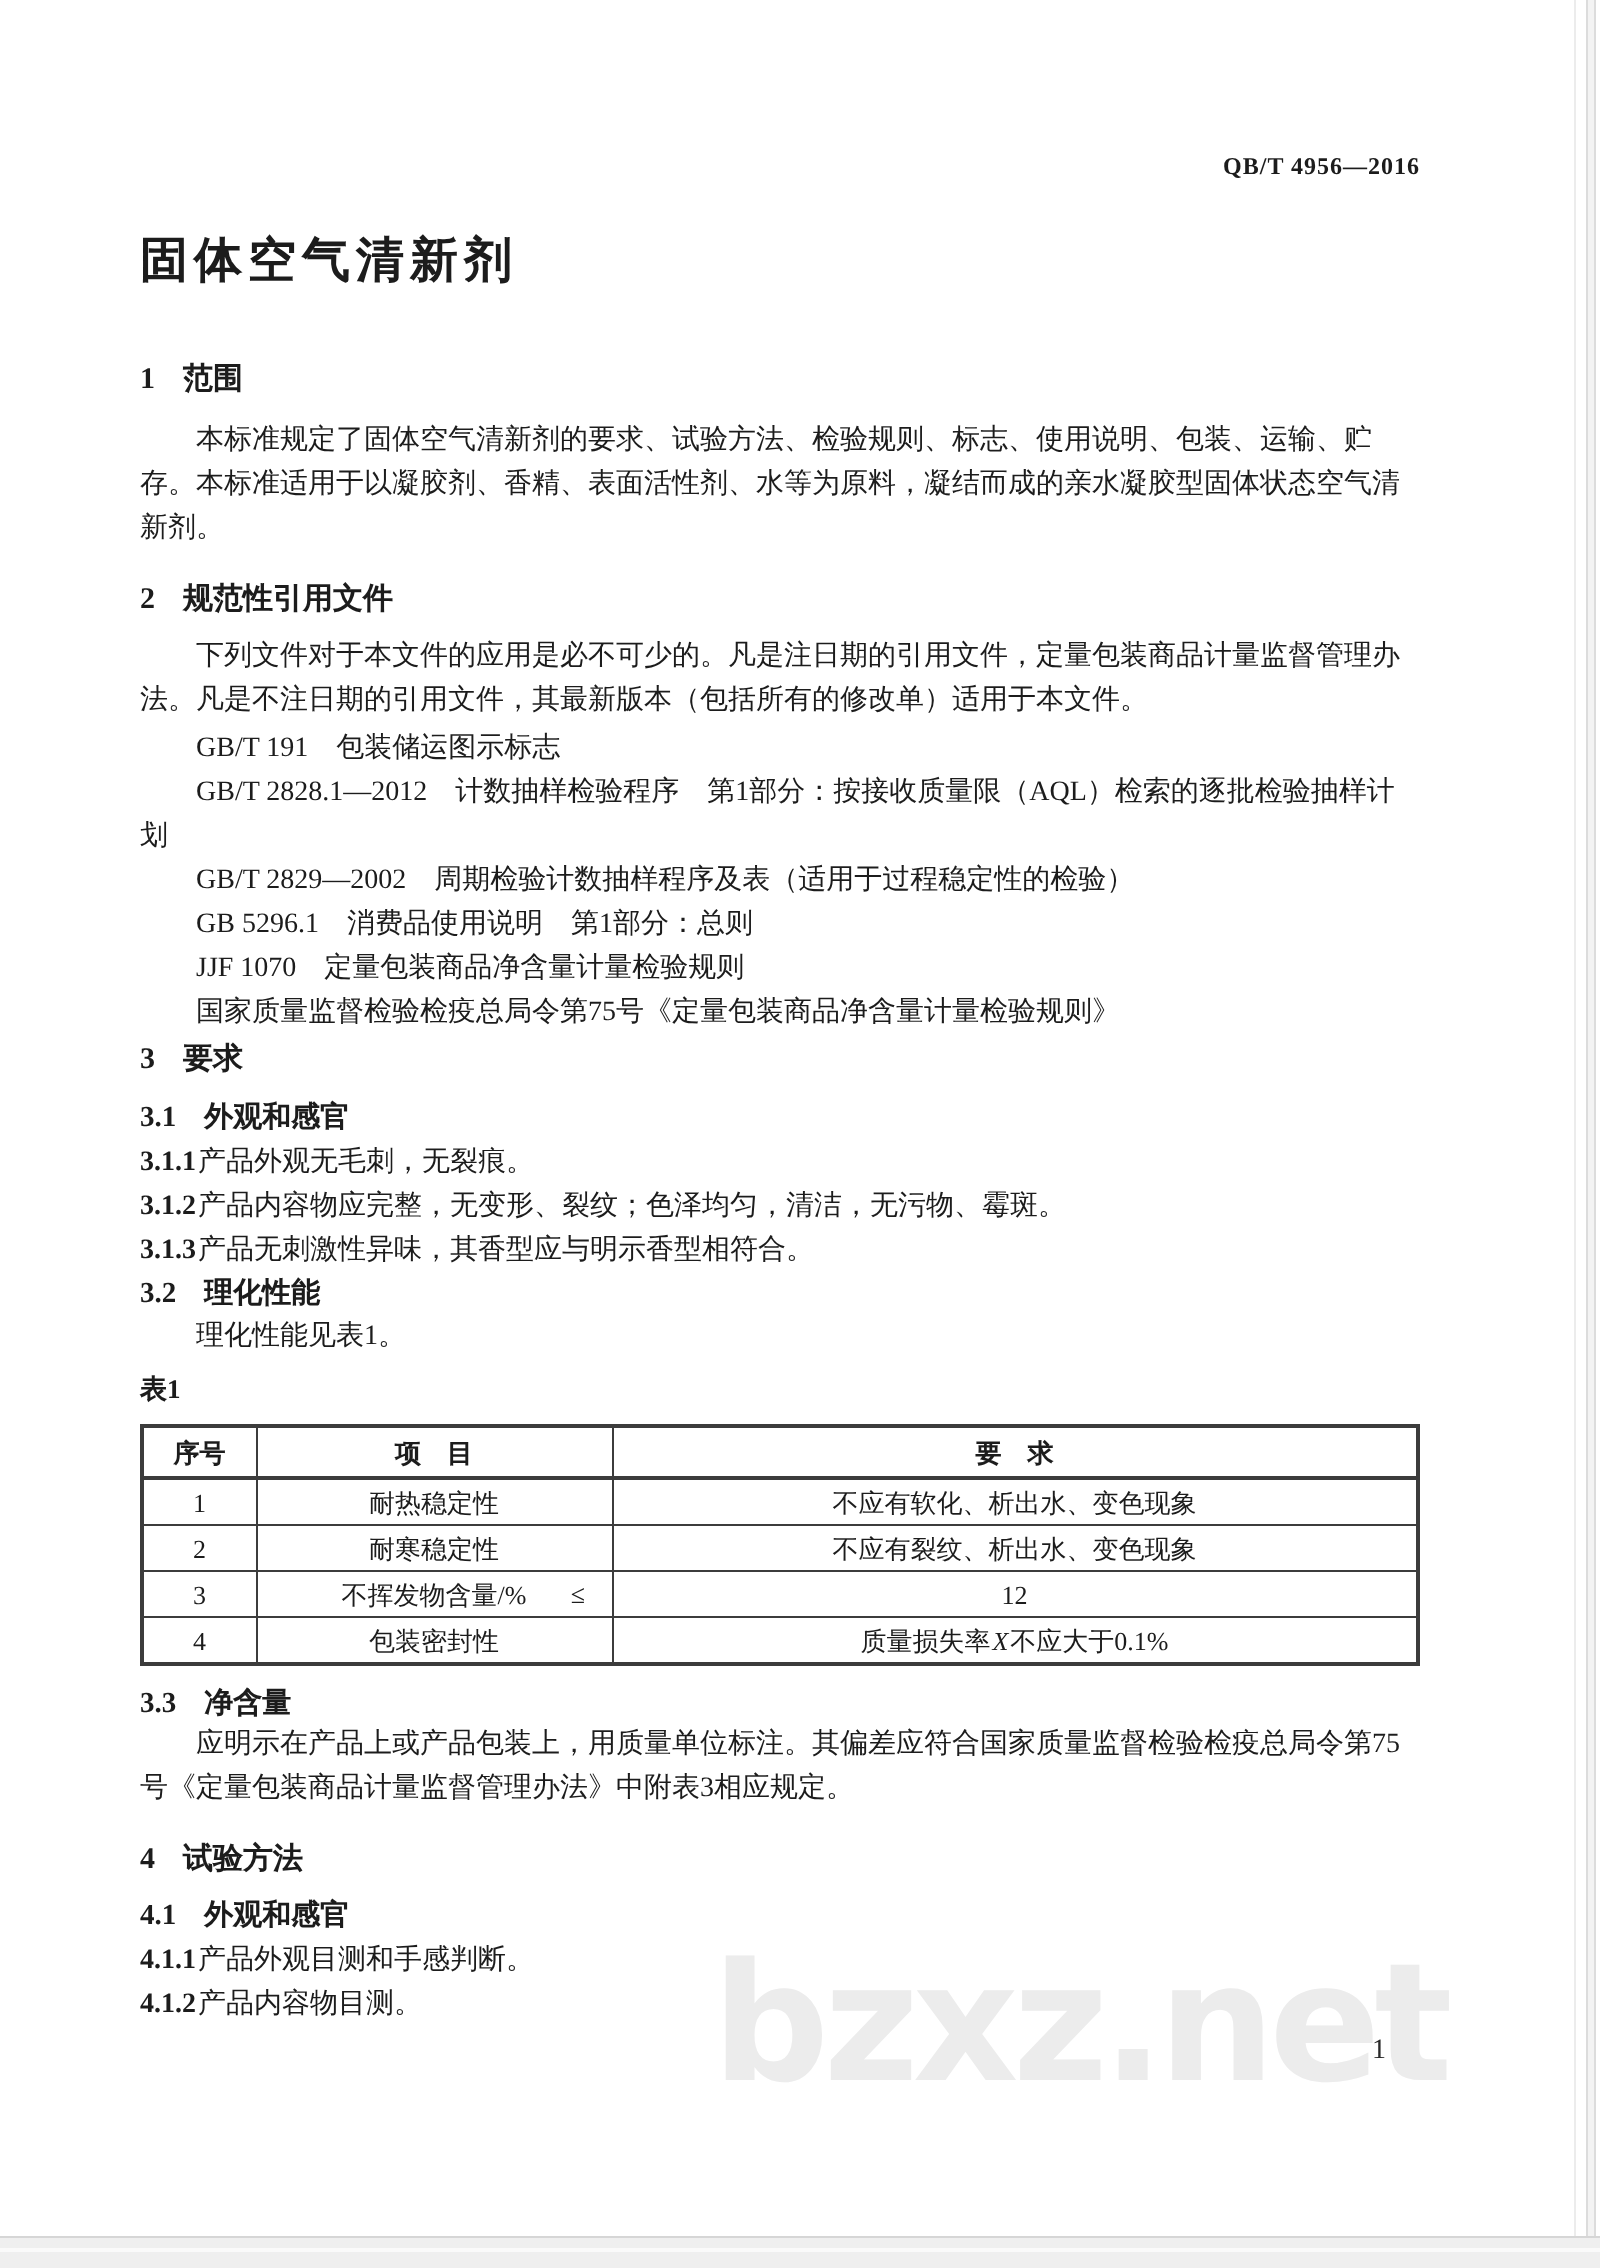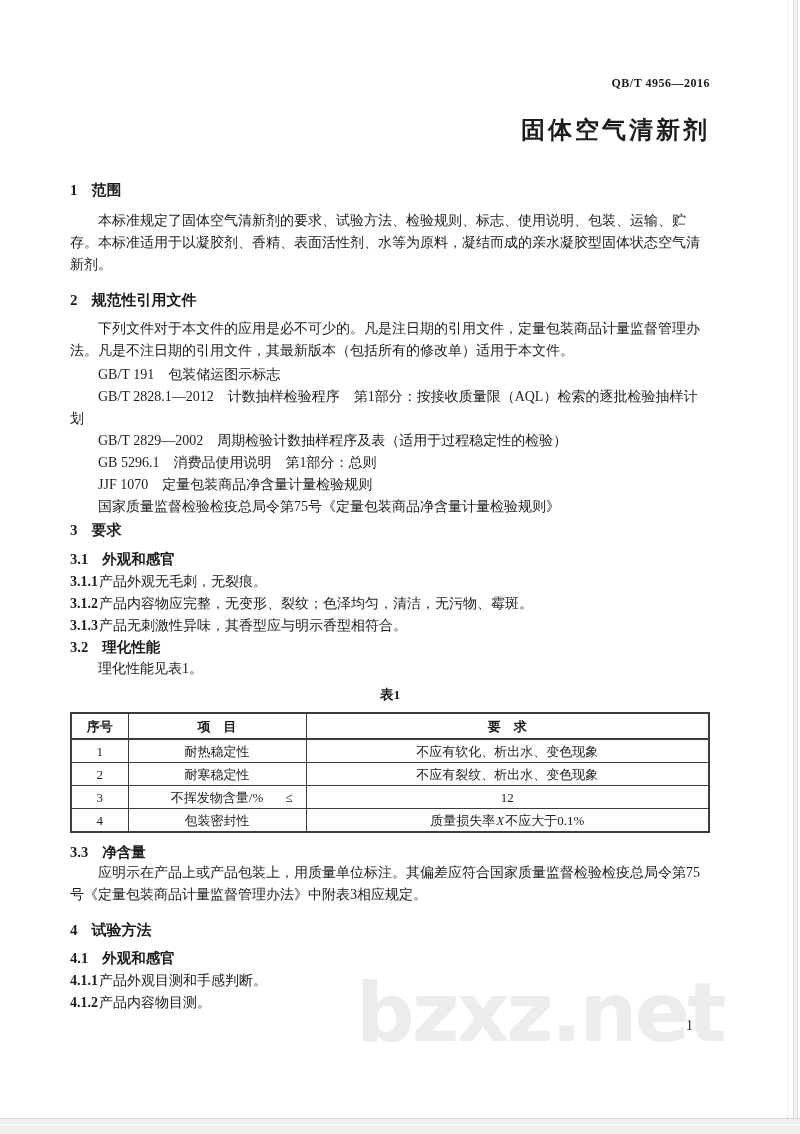--- a/index.html
+++ b/index.html
@@ -7,28 +7,28 @@
     width:800px;height:1134px;background:#ffffff;
     font-family:"Liberation Serif","DejaVu Serif",serif;
     color:#1c1c1c;
   }
   .page{position:relative;width:800px;height:1134px;background:#fff;overflow:hidden;}
   .content{position:absolute;left:70px;top:0;width:640px;height:1134px;z-index:2;font-size:14px;}
   .abs{position:absolute;left:0;right:0;margin:0;}
   p{margin:0;line-height:22px;}
   .ind{text-indent:2em;}
   .doc-num{text-align:right;font-weight:700;font-size:12px;letter-spacing:.5px;}
-  .title{text-align:right;font-size:24px;font-weight:700;letter-spacing:3px;}
+  .title{text-align:left;font-size:24px;font-weight:700;letter-spacing:3px;}
   .h-sec{font-size:15px;font-weight:700;line-height:20px;}
   .h-sub{font-size:14.5px;font-weight:700;line-height:20px;}
   .hnum{margin-right:14px;}
   .ref{text-indent:2em;line-height:22px;}
   .clause{line-height:22px;}
   .cnum{font-weight:700;margin-right:1px;}
-  .caption{text-align:center;font-weight:700;font-size:13.5px;}
+  .caption{text-align:left;font-weight:700;font-size:13.5px;}
   table.t1{border-collapse:collapse;width:640px;font-size:13px;border:2px solid #3c3c3c;table-layout:fixed;}
   table.t1 th,table.t1 td{border:1px solid #3c3c3c;text-align:center;padding:0 4px;height:22px;line-height:15px;}
   table.t1 th{font-weight:700;height:24px;border-bottom-width:2px;}
   td.rel{position:relative;}
   .le{position:absolute;right:13px;top:50%;transform:translateY(-50%);}
   .var{font-style:italic;padding:0 1px;}
   .watermark{
     position:absolute;left:356px;top:972px;z-index:1;line-height:1;
     font-family:"DejaVu Sans","Liberation Sans",sans-serif;
     font-weight:700;font-size:82px;color:#ececec;letter-spacing:-3px;

